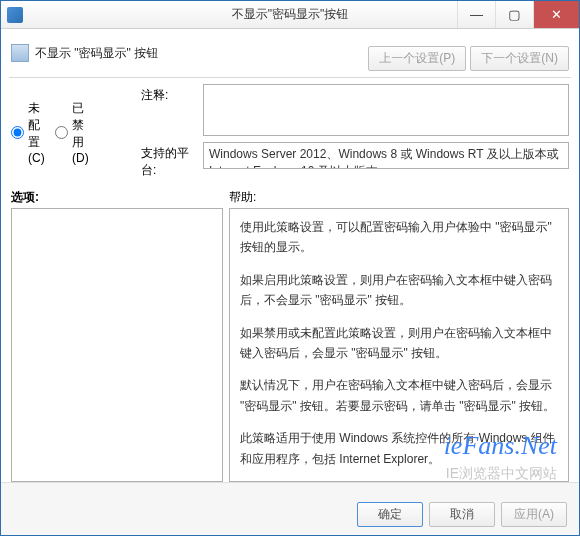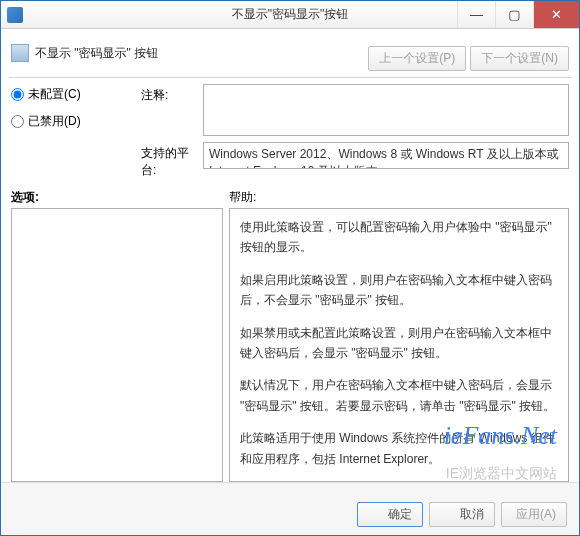--- a/index.html
+++ b/index.html
@@ -82,21 +82,21 @@
   .btn:disabled, .btn.disabled { color: #a0a0a0; }
   .divider { border-top: 1px solid #d8d8d8; margin: 0 8px; }
   .config-area {
     display: flex;
     padding: 6px 10px 2px 10px;
     gap: 6px;
   }
   .radio-col {
     width: 78px;
     display: flex;
-    flex-direction: column;
+    flex-direction: row;
     gap: 10px;
     padding-top: 2px;
   }
   .radio-row { display:flex; align-items:center; gap:4px; font-size:12px; }
   .radio-row input { margin:0; }
   .highlight {
     border: 2px solid #e02020;
     padding: 2px 2px;
     margin-left:-4px;
   }
@@ -148,30 +148,30 @@
   }
   .panel.right p { margin-bottom: 12px; }
   .watermark {
     position:absolute;
     right: 22px;
     bottom: 52px;
     text-align:right;
     pointer-events:none;
   }
   .watermark .wm1 { color:#3b82f6; font-size:26px; font-style:italic; font-family: Georgia, serif; }
-  .watermark .wm2 { color:#c8c8c8; font-size:14px; margin-top:14px; }
+  .watermark .wm2 { color:#c8c8c8; font-size:14px; margin-top:4px; }
   .footer {
     display:flex;
     justify-content:flex-end;
     gap:6px;
     padding: 8px 12px;
     border-top: 1px solid #e0e0e0;
     background:#f6f6f6;
   }
-  .footer .btn { min-width: 66px; text-align:right; }
+  .footer .btn { min-width: 66px; text-align:center; }
   .footer .btn.primary { border-color:#4a90d9; }
 </style>
 </head>
 <body>
 
 <div class="window">
 
   <div class="titlebar">
     <div class="titlebar-icon"></div>
     <div class="titlebar-title">不显示"密码显示"按钮</div>

